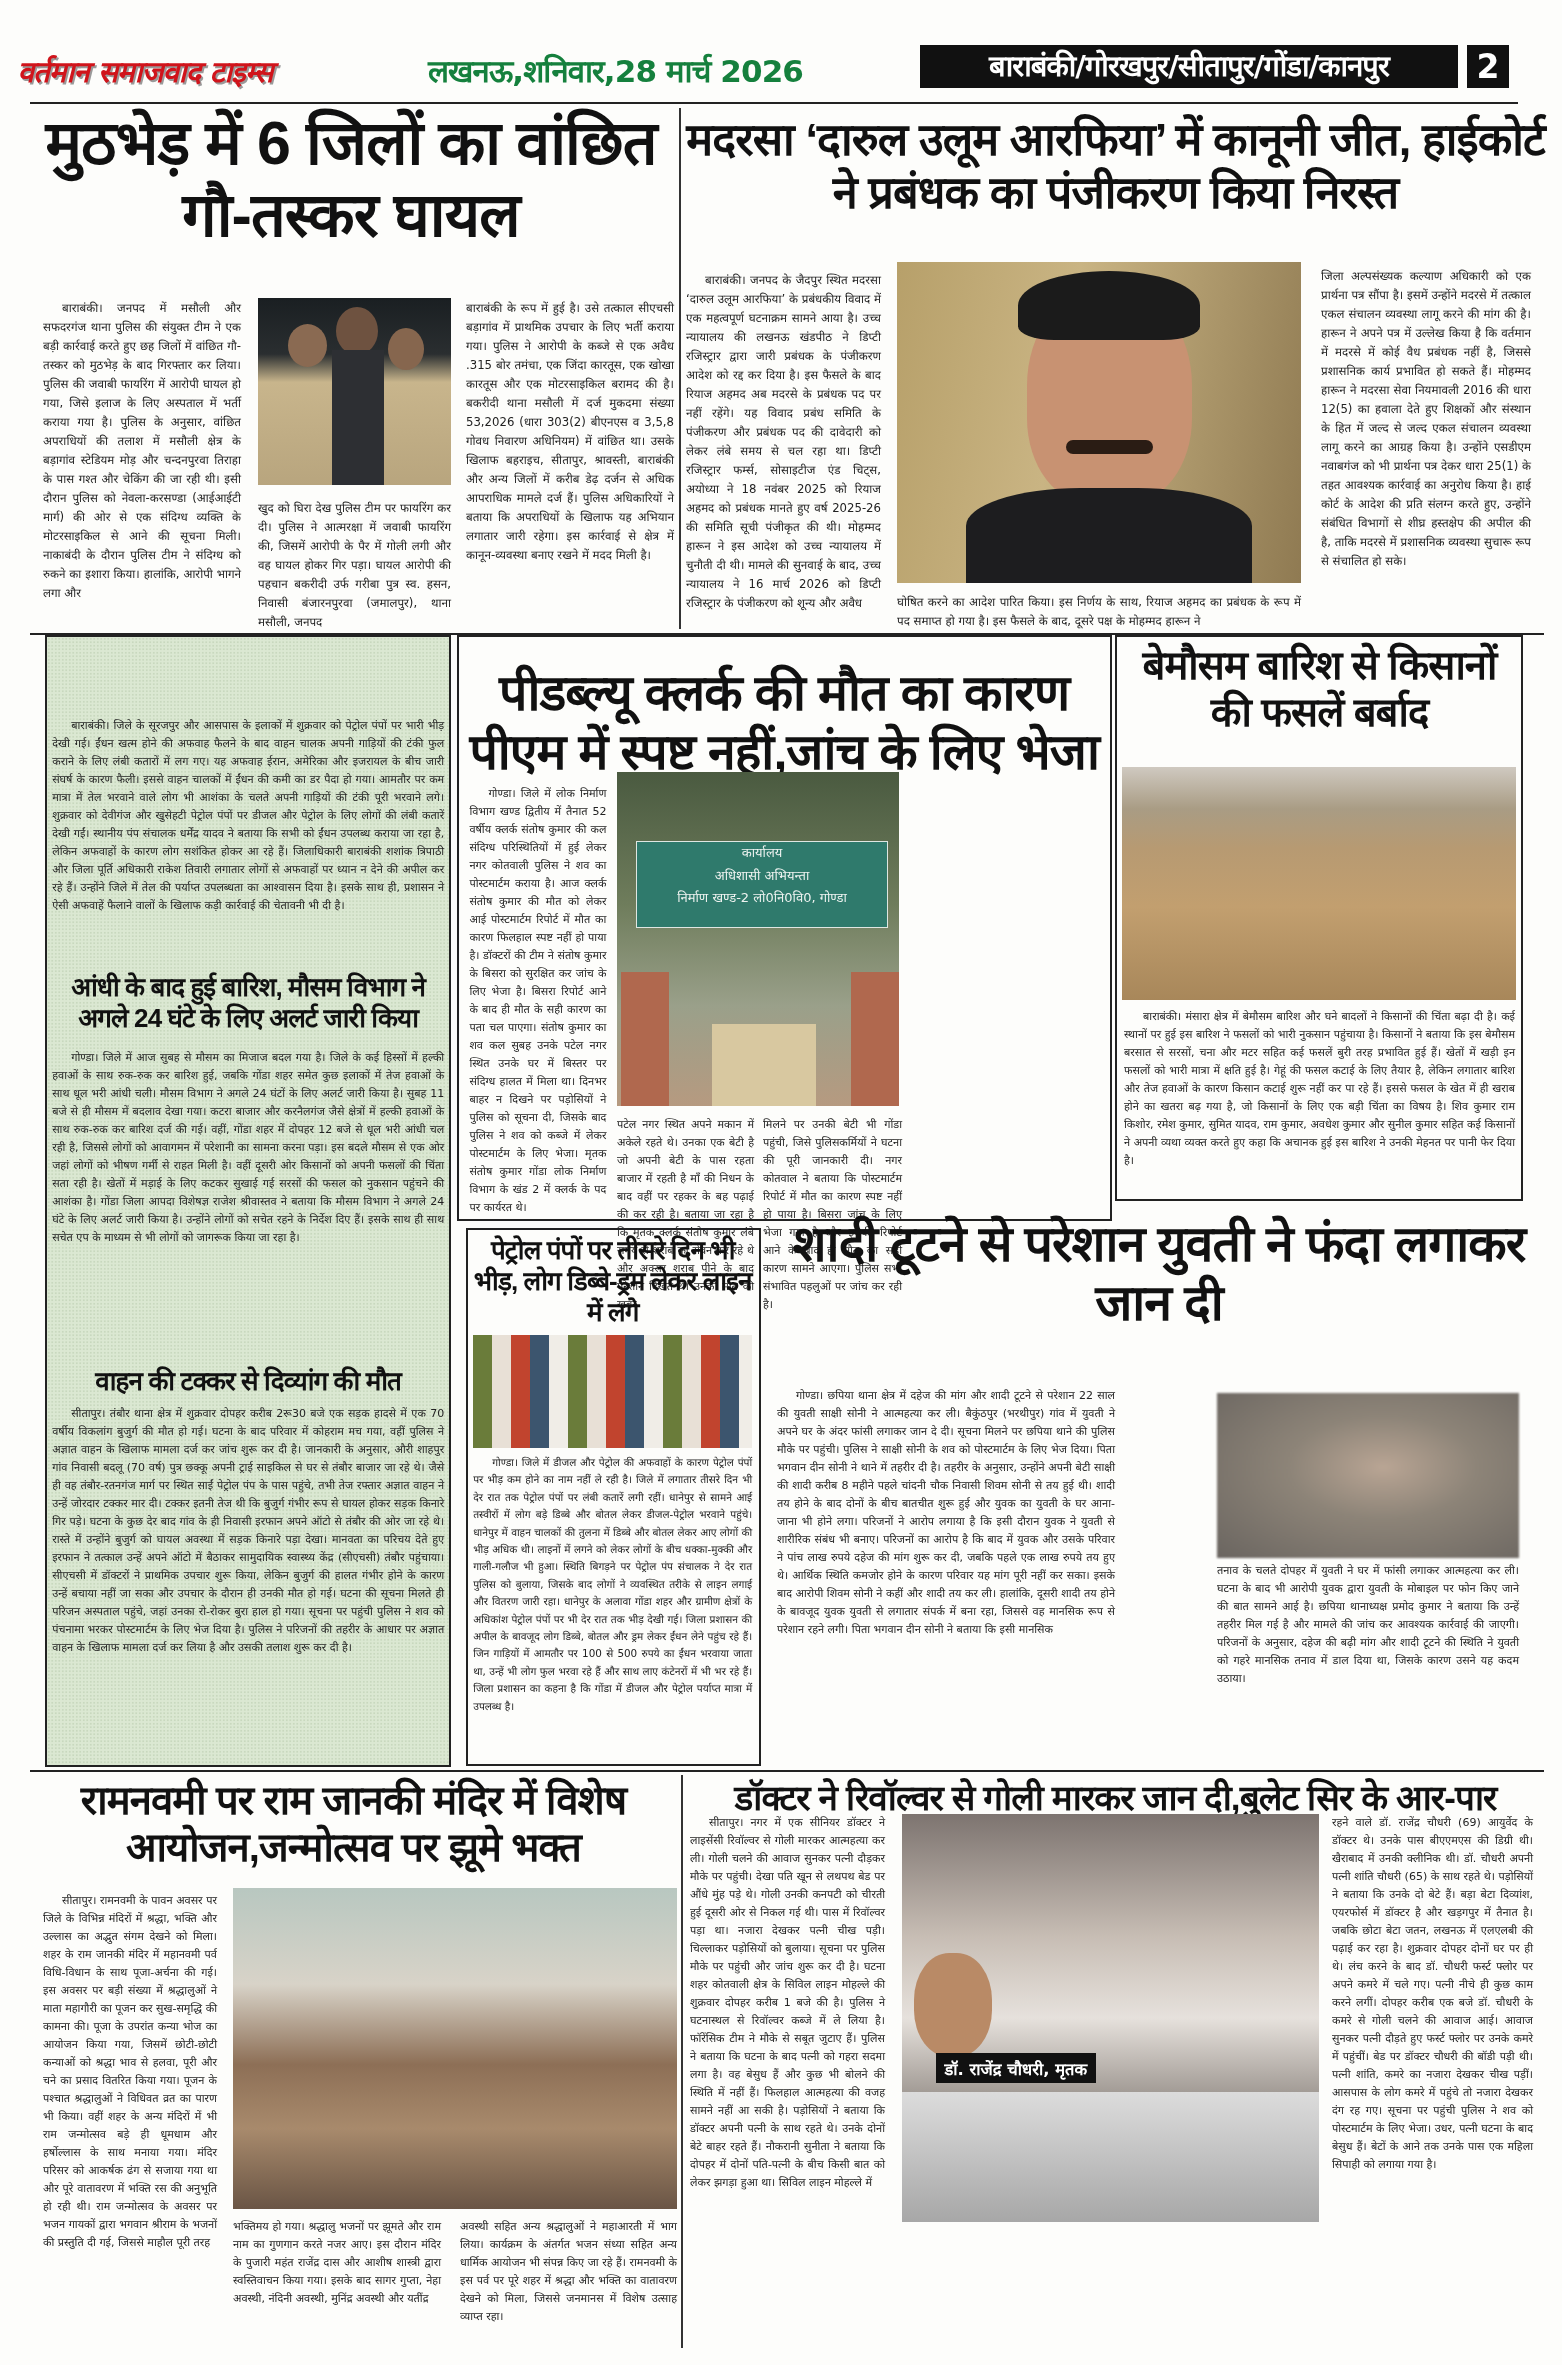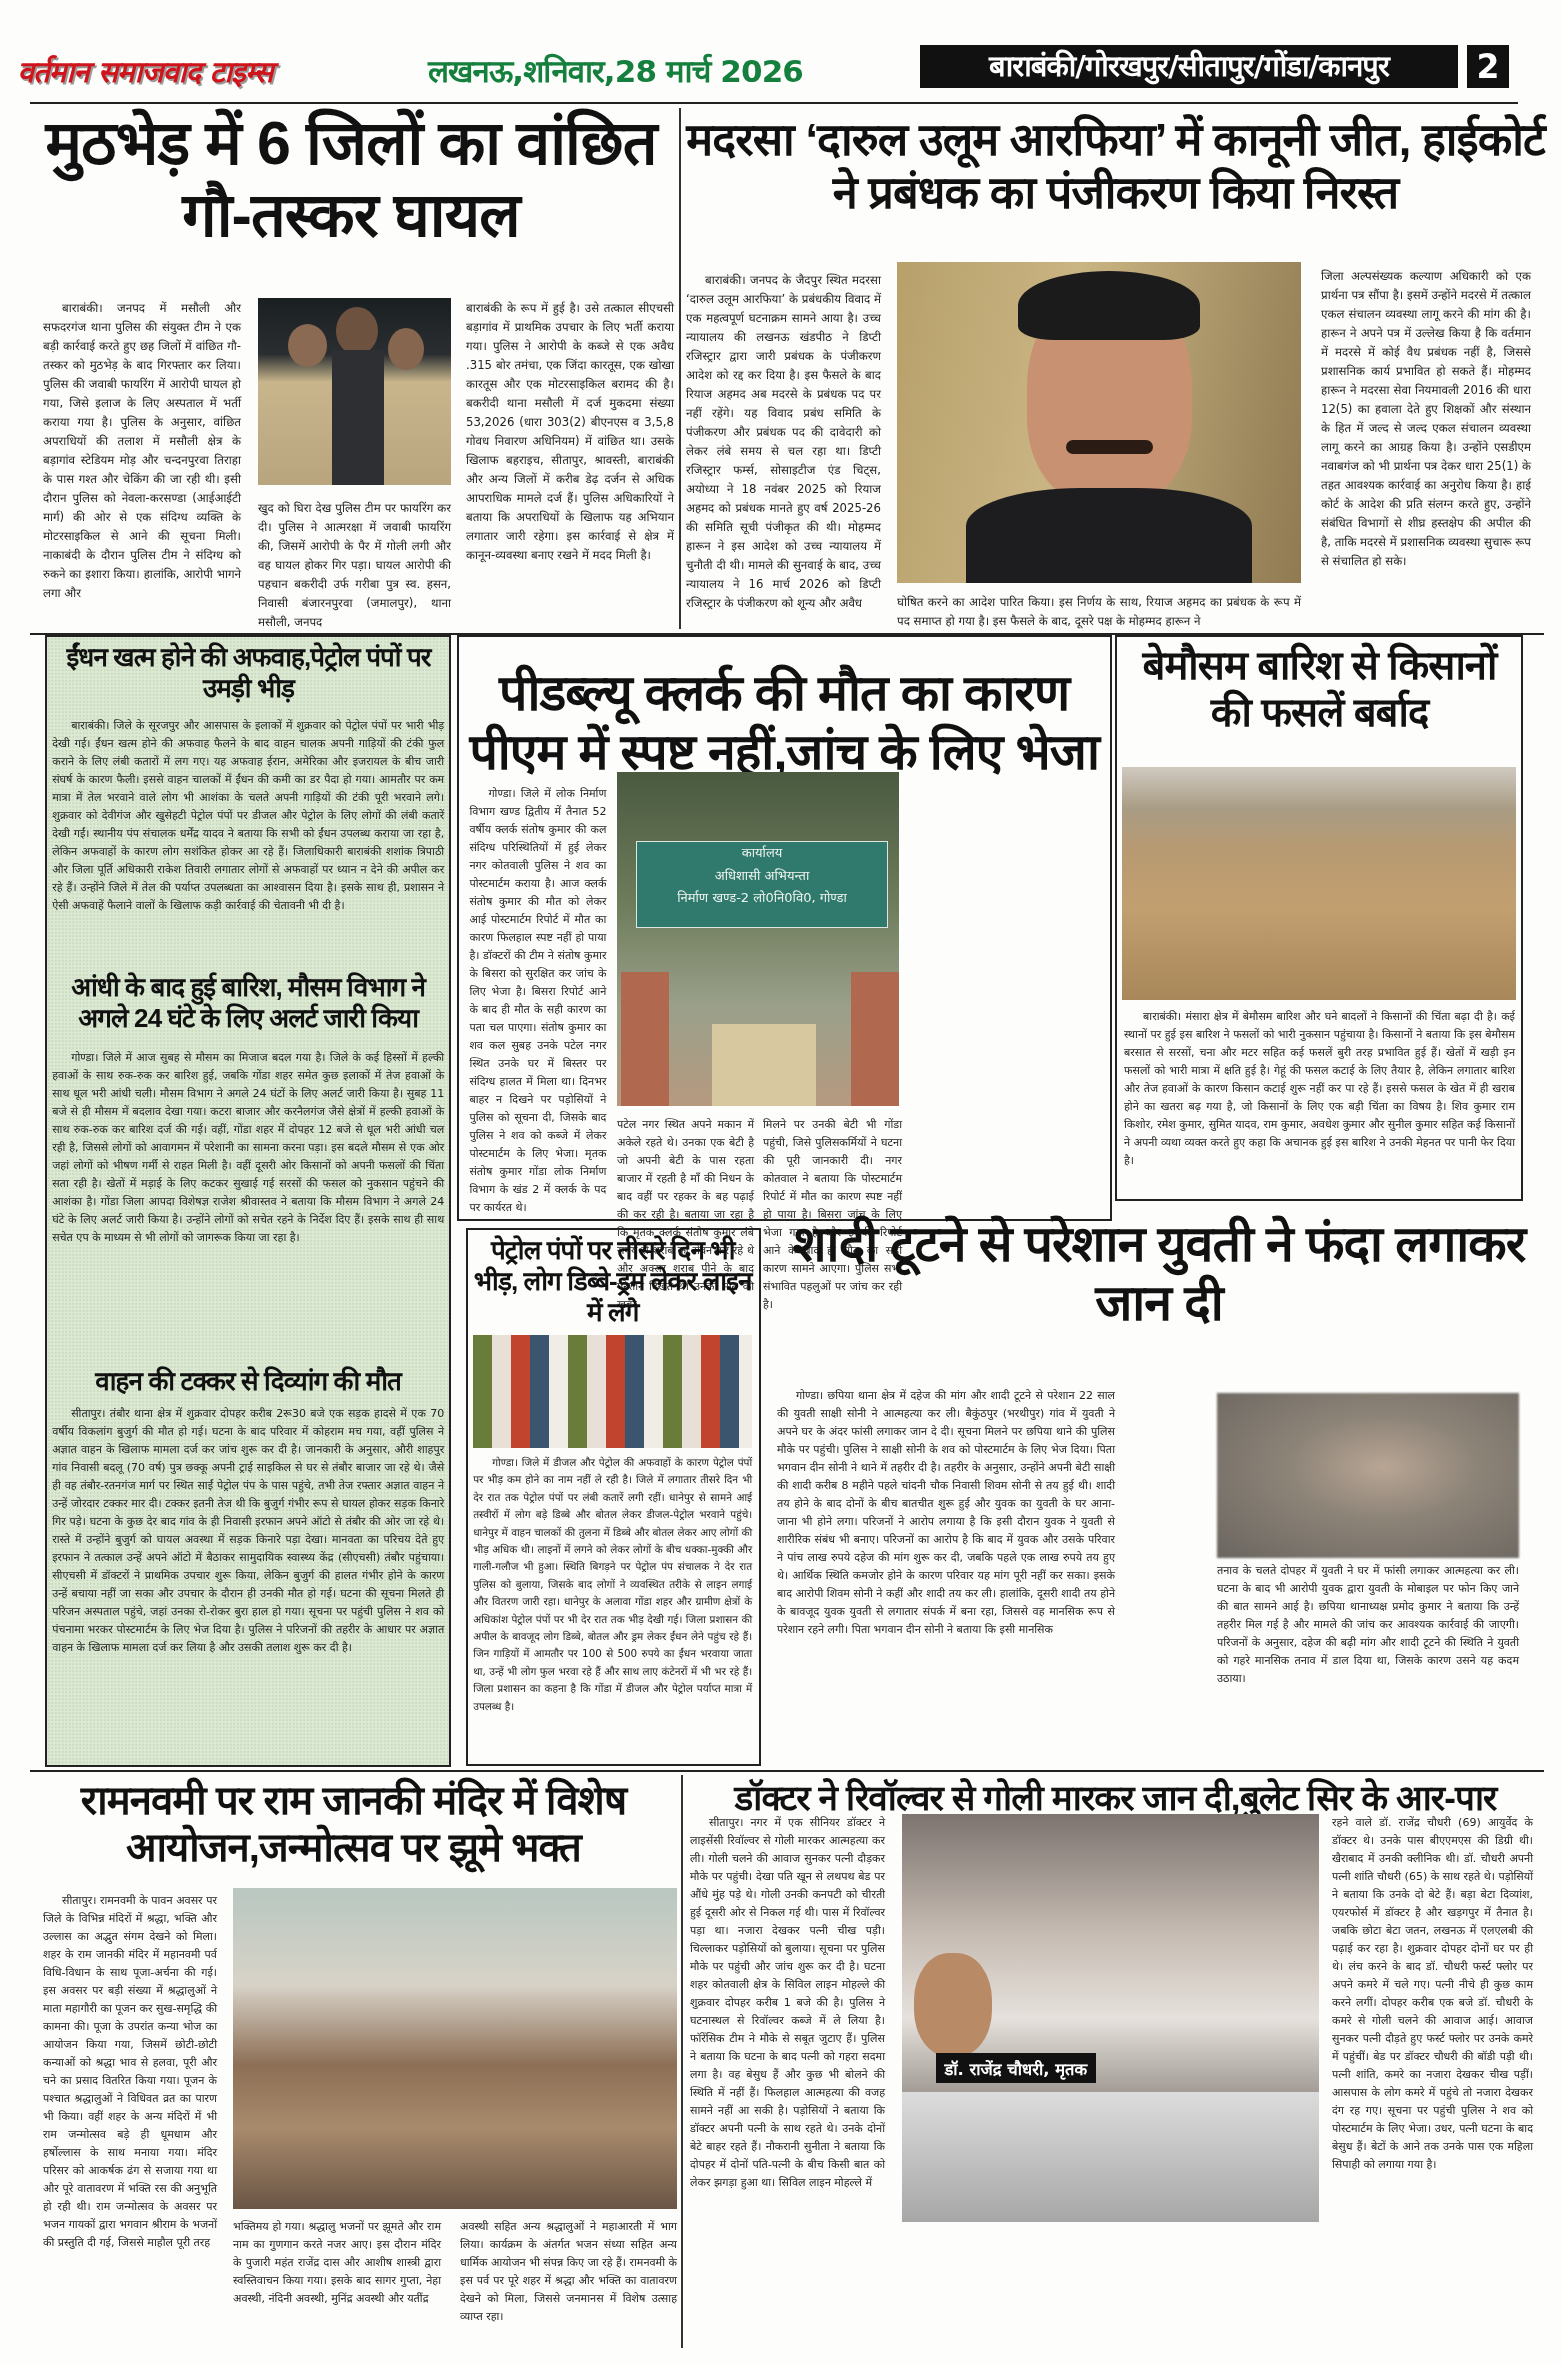--- a/index.html
+++ b/index.html
@@ -68,21 +68,20 @@
       <p style="text-indent:0">घोषित करने का आदेश पारित किया। इस निर्णय के साथ, रियाज अहमद का प्रबंधक के रूप में पद समाप्त हो गया है। इस फैसले के बाद, दूसरे पक्ष के मोहम्मद हारून ने</p>
     </div>
   <div class="abs body" style="left:1321px;top:267px;width:210px;">
       <p style="text-indent:0">जिला अल्पसंख्यक कल्याण अधिकारी को एक प्रार्थना पत्र सौंपा है। इसमें उन्होंने मदरसे में तत्काल एकल संचालन व्यवस्था लागू करने की मांग की है। हारून ने अपने पत्र में उल्लेख किया है कि वर्तमान में मदरसे में कोई वैध प्रबंधक नहीं है, जिससे प्रशासनिक कार्य प्रभावित हो सकते हैं। मोहम्मद हारून ने मदरसा सेवा नियमावली 2016 की धारा 12(5) का हवाला देते हुए शिक्षकों और संस्थान के हित में जल्द से जल्द एकल संचालन व्यवस्था लागू करने का आग्रह किया है। उन्होंने एसडीएम नवाबगंज को भी प्रार्थना पत्र देकर धारा 25(1) के तहत आवश्यक कार्रवाई का अनुरोध किया है। हाई कोर्ट के आदेश की प्रति संलग्न करते हुए, उन्होंने संबंधित विभागों से शीघ्र हस्तक्षेप की अपील की है, ताकि मदरसे में प्रशासनिक व्यवस्था सुचारू रूप से संचालित हो सके।</p>
     </div>
 </section>
 
 <div class="rule" style="left:30px;top:633px;width:1514px;"></div>
 
 <div class="box greenbox" style="left:45px;top:635px;width:406px;height:1132px;">
-  <div class="abs hl" style="left:7px;top:5.2px;width:389px;font-size:26px;">ईंधन खत्म होने की अफवाह,पेट्रोल पंपों पर उमड़ी भीड़</div>
   <div class="abs body" style="left:5.2px;top:80px;width:392px;font-size:11px;line-height:18px;">
       <p>बाराबंकी। जिले के सूरजपुर और आसपास के इलाकों में शुक्रवार को पेट्रोल पंपों पर भारी भीड़ देखी गई। ईंधन खत्म होने की अफवाह फैलने के बाद वाहन चालक अपनी गाड़ियों की टंकी फुल कराने के लिए लंबी कतारों में लग गए। यह अफवाह ईरान, अमेरिका और इजरायल के बीच जारी संघर्ष के कारण फैली। इससे वाहन चालकों में ईंधन की कमी का डर पैदा हो गया। आमतौर पर कम मात्रा में तेल भरवाने वाले लोग भी आशंका के चलते अपनी गाड़ियों की टंकी पूरी भरवाने लगे। शुक्रवार को देवीगंज और खुसेहटी पेट्रोल पंपों पर डीजल और पेट्रोल के लिए लोगों की लंबी कतारें देखी गईं। स्थानीय पंप संचालक धर्मेंद्र यादव ने बताया कि सभी को ईंधन उपलब्ध कराया जा रहा है, लेकिन अफवाहों के कारण लोग सशंकित होकर आ रहे हैं। जिलाधिकारी बाराबंकी शशांक त्रिपाठी और जिला पूर्ति अधिकारी राकेश तिवारी लगातार लोगों से अफवाहों पर ध्यान न देने की अपील कर रहे हैं। उन्होंने जिले में तेल की पर्याप्त उपलब्धता का आश्वासन दिया है। इसके साथ ही, प्रशासन ने ऐसी अफवाहें फैलाने वालों के खिलाफ कड़ी कार्रवाई की चेतावनी भी दी है।</p>
     </div>
   <div class="abs hl" style="left:5.2px;top:335px;width:392px;font-size:26px;">आंधी के बाद हुई बारिश, मौसम विभाग ने अगले 24 घंटे के लिए अलर्ट जारी किया</div>
   <div class="abs body" style="left:5.2px;top:412px;width:392px;font-size:11px;line-height:18px;">
       <p>गोण्डा। जिले में आज सुबह से मौसम का मिजाज बदल गया है। जिले के कई हिस्सों में हल्की हवाओं के साथ रुक-रुक कर बारिश हुई, जबकि गोंडा शहर समेत कुछ इलाकों में तेज हवाओं के साथ धूल भरी आंधी चली। मौसम विभाग ने अगले 24 घंटों के लिए अलर्ट जारी किया है। सुबह 11 बजे से ही मौसम में बदलाव देखा गया। कटरा बाजार और करनैलगंज जैसे क्षेत्रों में हल्की हवाओं के साथ रुक-रुक कर बारिश दर्ज की गई। वहीं, गोंडा शहर में दोपहर 12 बजे से धूल भरी आंधी चल रही है, जिससे लोगों को आवागमन में परेशानी का सामना करना पड़ा। इस बदले मौसम से एक ओर जहां लोगों को भीषण गर्मी से राहत मिली है। वहीं दूसरी ओर किसानों को अपनी फसलों की चिंता सता रही है। खेतों में मड़ाई के लिए कटकर सुखाई गई सरसों की फसल को नुकसान पहुंचने की आशंका है। गोंडा जिला आपदा विशेषज्ञ राजेश श्रीवास्तव ने बताया कि मौसम विभाग ने अगले 24 घंटे के लिए अलर्ट जारी किया है। उन्होंने लोगों को सचेत रहने के निर्देश दिए हैं। इसके साथ ही साथ सचेत एप के माध्यम से भी लोगों को जागरूक किया जा रहा है।</p>
     </div>
   <div class="abs hl" style="left:5.2px;top:729px;width:392px;font-size:26px;">वाहन की टक्कर से दिव्यांग की मौत</div>
   <div class="abs body" style="left:5.2px;top:768px;width:392px;font-size:11px;line-height:18px;">
       <p>सीतापुर। तंबौर थाना क्षेत्र में शुक्रवार दोपहर करीब 2रू30 बजे एक सड़क हादसे में एक 70 वर्षीय विकलांग बुजुर्ग की मौत हो गई। घटना के बाद परिवार में कोहराम मच गया, वहीं पुलिस ने अज्ञात वाहन के खिलाफ मामला दर्ज कर जांच शुरू कर दी है। जानकारी के अनुसार, औरी शाहपुर गांव निवासी बदलू (70 वर्ष) पुत्र छक्कू अपनी ट्राई साइकिल से घर से तंबौर बाजार जा रहे थे। जैसे ही वह तंबौर-रतनगंज मार्ग पर स्थित साईं पेट्रोल पंप के पास पहुंचे, तभी तेज रफ्तार अज्ञात वाहन ने उन्हें जोरदार टक्कर मार दी। टक्कर इतनी तेज थी कि बुजुर्ग गंभीर रूप से घायल होकर सड़क किनारे गिर पड़े। घटना के कुछ देर बाद गांव के ही निवासी इरफान अपने ऑटो से तंबौर की ओर जा रहे थे। रास्ते में उन्होंने बुजुर्ग को घायल अवस्था में सड़क किनारे पड़ा देखा। मानवता का परिचय देते हुए इरफान ने तत्काल उन्हें अपने ऑटो में बैठाकर सामुदायिक स्वास्थ्य केंद्र (सीएचसी) तंबौर पहुंचाया। सीएचसी में डॉक्टरों ने प्राथमिक उपचार शुरू किया, लेकिन बुजुर्ग की हालत गंभीर होने के कारण उन्हें बचाया नहीं जा सका और उपचार के दौरान ही उनकी मौत हो गई। घटना की सूचना मिलते ही परिजन अस्पताल पहुंचे, जहां उनका रो-रोकर बुरा हाल हो गया। सूचना पर पहुंची पुलिस ने शव को पंचनामा भरकर पोस्टमार्टम के लिए भेज दिया है। पुलिस ने परिजनों की तहरीर के आधार पर अज्ञात वाहन के खिलाफ मामला दर्ज कर लिया है और उसकी तलाश शुरू कर दी है।</p>

